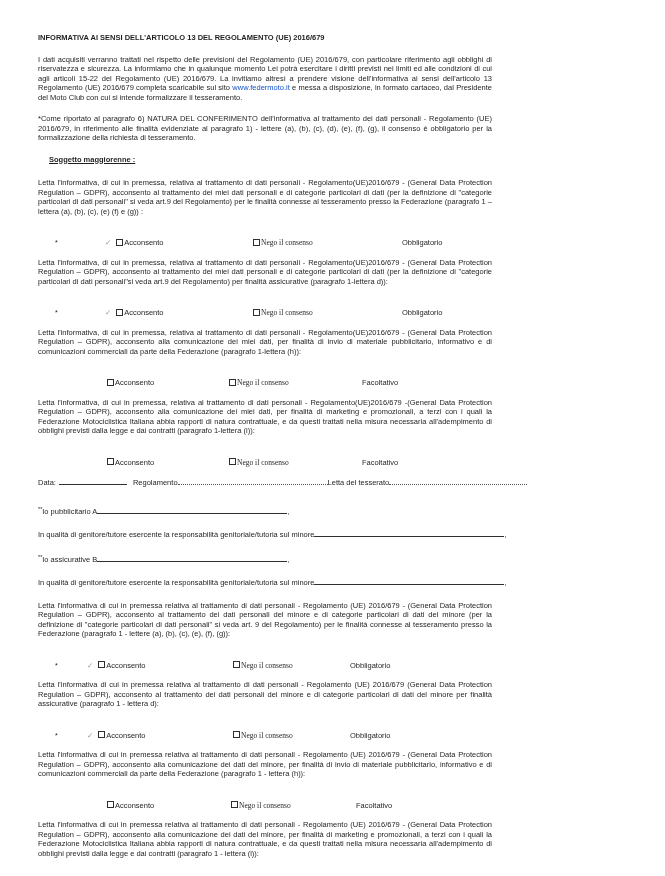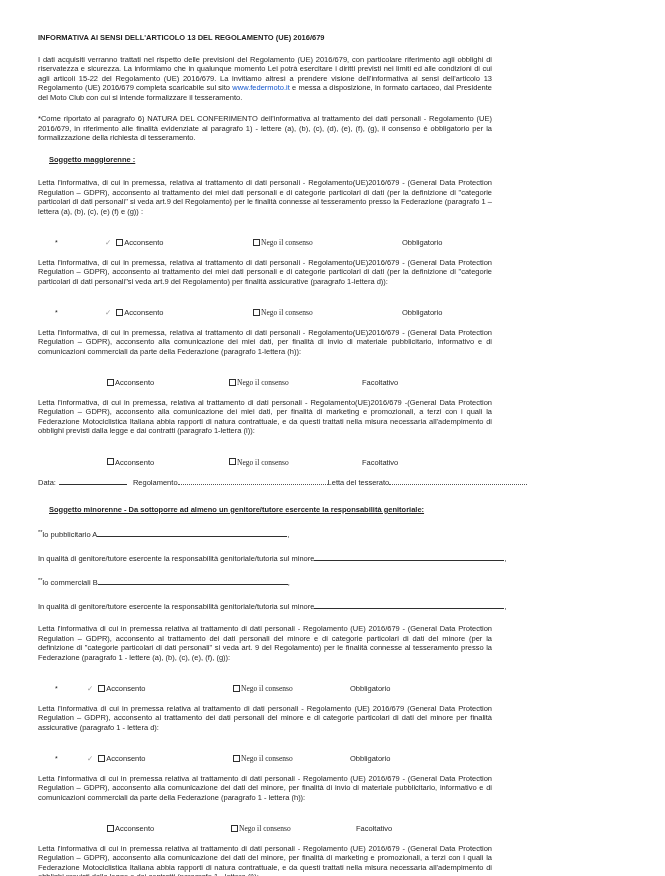--- a/index.html
+++ b/index.html
@@ -93,27 +93,26 @@
     <span class="col-ast"></span>
     <span class="col-accept"><span class="box"></span><span>Acconsento</span></span>
     <span class="col-deny"><span class="box"></span><span>Nego il consenso</span></span>
     <span class="col-status">Facoltativo</span>
   </div>
 
   <div class="sig-row">
     <span>Data:</span><span class="blank w68"></span><span>Regolamento</span><span class="blank dotted w150"></span><span>Letta del tesserato</span><span class="blank dotted w140"></span>
   </div>
 
-  <div class="section-heading">Soggetto minorenne - Da sottoporre ad almeno un genitore/tutore esercente la responsabilità genitoriale:</div>
 
   <div class="decl"><span class="marker">**</span><span>Io pubblicitario A</span><span class="blank w190"></span><span>,</span></div>
 
   <div class="decl"><span>In qualità di genitore/tutore esercente la responsabilità genitoriale/tutoria sul minore</span><span class="blank w190"></span><span>,</span></div>
 
-  <div class="decl"><span class="marker">**</span><span>Io commerciali B</span><span class="blank w190"></span><span>,</span></div>
+  <div class="decl"><span class="marker">**</span><span>Io assicurative B</span><span class="blank w190"></span><span>,</span></div>
 
   <div class="decl"><span>In qualità di genitore/tutore esercente la responsabilità genitoriale/tutoria sul minore</span><span class="blank w190"></span><span>,</span></div>
 
   <p class="para">Letta l'informativa di cui in premessa relativa al trattamento di dati personali - Regolamento (UE) 2016/679 - (General Data Protection Regulation – GDPR), acconsento al trattamento dei dati personali del minore e di categorie particolari di dati del minore (per la definizione di "categorie particolari di dati personali" si veda art. 9 del Regolamento) per le finalità connesse al tesseramento presso la Federazione (paragrafo 1 - lettere (a), (b), (c), (e), (f), (g)):</p>
   <div class="consent-row minor">
     <span class="col-ast">*</span>
     <span class="col-accept"><span class="check">✓</span><span class="box"></span><span>Acconsento</span></span>
     <span class="col-deny"><span class="box"></span><span>Nego il consenso</span></span>
     <span class="col-status">Obbligatorio</span>
   </div>

